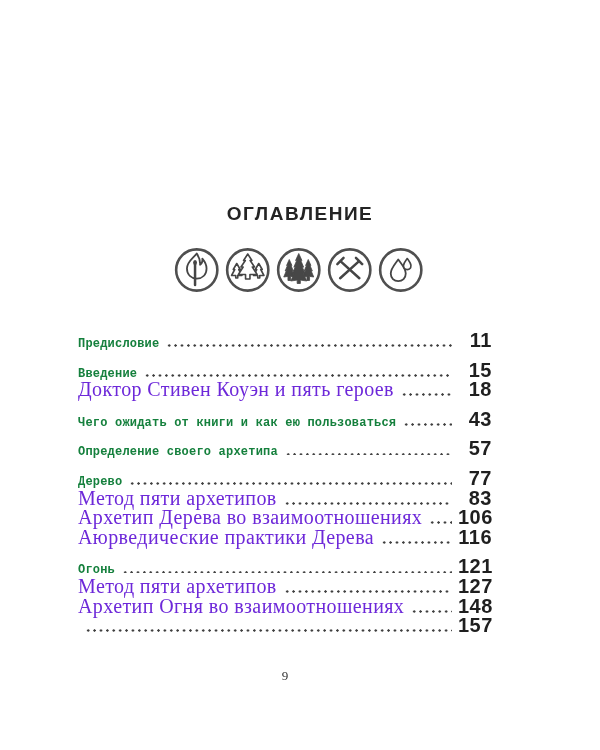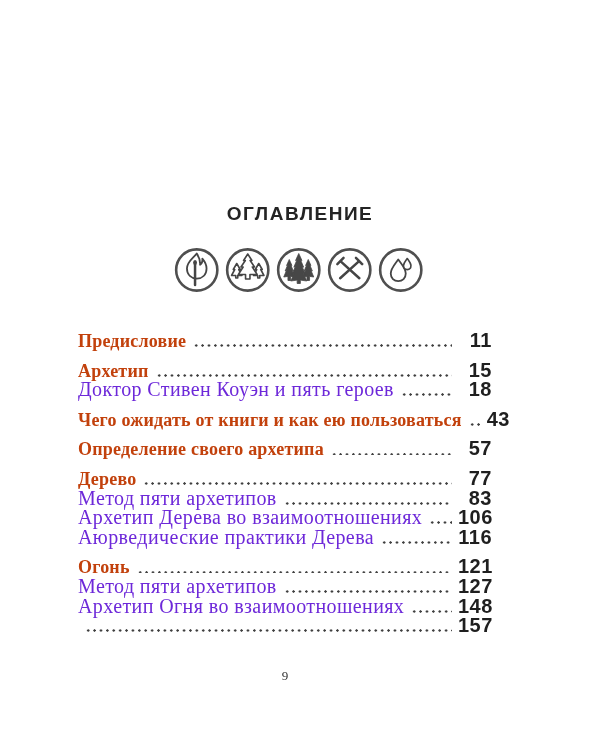--- a/index.html
+++ b/index.html
@@ -30,25 +30,25 @@
   .toc {
     position:absolute; left:78px; top:329px; width:414px;
   }
   .toc-group { margin-bottom:10px; }
   .toc-row {
     display:flex; align-items:baseline;
     height:19.6px;
     white-space:nowrap;
   }
   .toc-row.bold .toc-label {
-    font-family:Liberation Serif, serif;
+    font-family:Liberation Mono, monospace;
     font-weight:bold;
-    font-size:18px;
+    font-size:12px;
     letter-spacing:0.2px;
-    color:#c2410c;
+    color:#15803d;
   }
   .toc-row.regular .toc-label {
     font-family:"Liberation Serif", serif;
     font-weight:normal;
     font-size:20px;
     letter-spacing:0.4px;
     color:#6d28d9;
   }
   .leader {
     flex:1 1 auto;
@@ -141,21 +141,21 @@
   <div class="toc">
       <div class="toc-group">
         <div class="toc-row bold">
     <span class="toc-label">Предисловие</span>
     <span class="leader"></span>
     <span class="toc-page">11</span>
   </div>
       </div>
       <div class="toc-group">
         <div class="toc-row bold">
-    <span class="toc-label">Архетип</span>
+    <span class="toc-label">Введение</span>
     <span class="leader"></span>
     <span class="toc-page">15</span>
   </div>
         <div class="toc-row regular">
     <span class="toc-label">Доктор Стивен Коуэн и пять героев</span>
     <span class="leader"></span>
     <span class="toc-page">18</span>
   </div>
       </div>
       <div class="toc-group">

